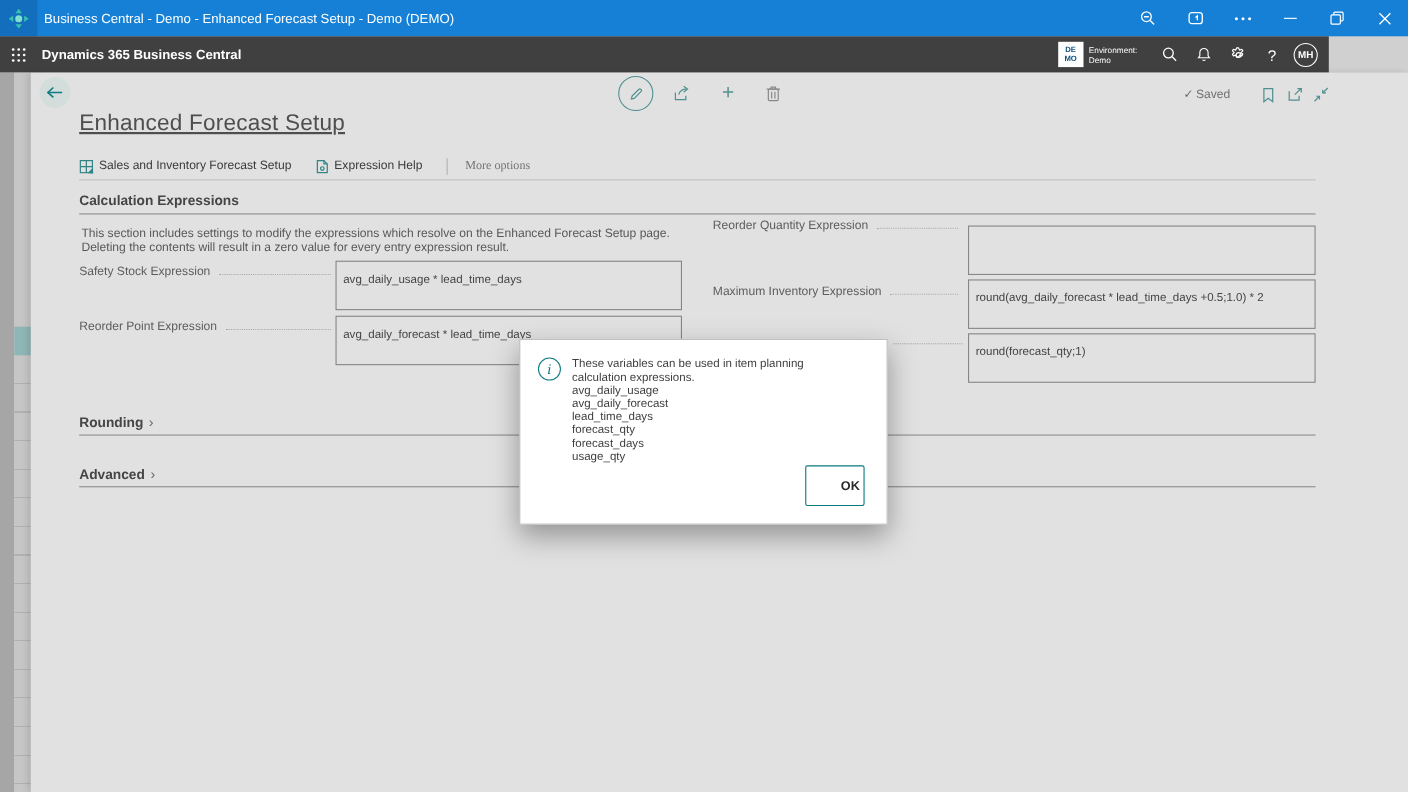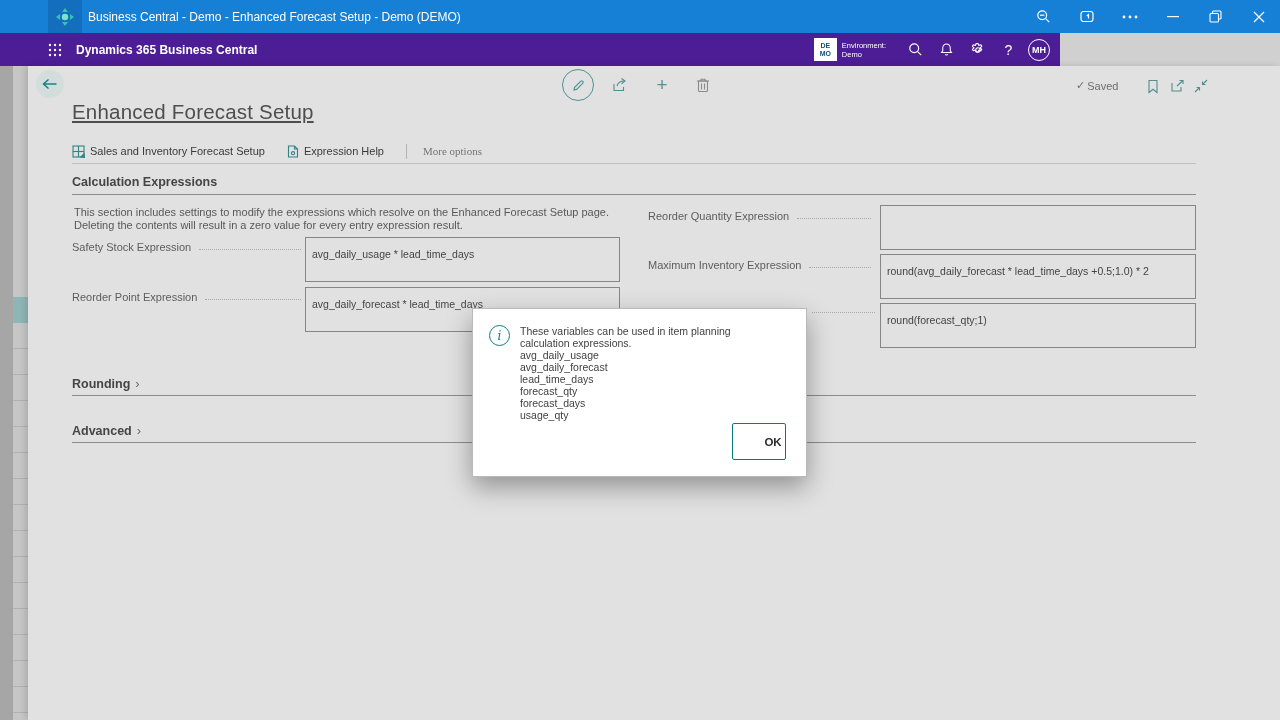--- a/index.html
+++ b/index.html
@@ -1,29 +1,29 @@
 <!DOCTYPE html>
 <html><head>
 <meta charset="utf-8">
 <style>
   * { margin:0; padding:0; box-sizing:border-box; }
   html,body { width:1280px; height:720px; overflow:hidden; }
   body { font-family:"Liberation Sans","DejaVu Sans",sans-serif; }
   #app { position:relative; width:1280px; height:720px; background:#d0d0d0; overflow:hidden; }
 
   
-  .titlebar { position:absolute; left:0; top:0; width:1280px; height:33px; background:#1580d6; display:flex; align-items:center;padding-left:48px; }
+  .titlebar { position:absolute; left:0; top:0; width:1280px; height:33px; background:#1580d6; display:flex; align-items:center; }
   .titlebar .appicon { width:34px; height:33px; display:flex; align-items:center; justify-content:center; background:#136fbe; }
   .titlebar .wtitle { color:#ffffff; font-size:12px; margin-left:6px; white-space:nowrap; }
   .win-controls { position:absolute; right:0; top:0; height:33px; display:flex; }
   .win-btn { width:43px; height:33px; display:flex; align-items:center; justify-content:center; color:#fff; }
   .win-btn svg { display:block; }
 
   
-  .navbar { position:absolute; left:0; top:33px; width:1060px; height:33px; background:#4c1d95; display:flex; align-items:center;padding-left:38px; }
+  .navbar { position:absolute; left:0; top:33px; width:1208px; height:33px; background:#404040; display:flex; align-items:center; }
   .waffle { width:34px; height:33px; display:flex; align-items:center; justify-content:center; }
   .navbar .brand { color:#fff; font-size:12px; font-weight:700; margin-left:4px; white-space:nowrap; }
   .nav-right { position:absolute; right:4px; top:0; height:33px; display:flex; align-items:center; }
   .env-badge { width:23px; height:23px; background:#fff; color:#0d5282; font-size:7px; font-weight:700; display:flex; flex-direction:column; align-items:center; justify-content:center; line-height:8px; }
   .env-text { color:#fff; font-size:7.5px; line-height:9px; margin-left:5px; margin-right:14px; }
   .nav-ic { width:31px; height:33px; display:flex; align-items:center; justify-content:center; color:#fff; }
   .help-q { font-size:14px; color:#fff; }
   .avatar { width:22px; height:22px; border:1px solid #fff; border-radius:50%; color:#fff; font-size:9px; font-weight:700; display:flex; align-items:center; justify-content:center; margin:0 6px 0 4px; }
 
   
@@ -281,21 +281,21 @@
       <span class="leader"></span>
     </div>
     <div class="fld-box" style="left:277px; top:171px">avg_daily_usage * lead_time_days</div>
 
     <div class="fld-label" style="left:44px; top:224px; width:233px">
       <span>Reorder Point Expression</span>
       <span class="leader"></span>
     </div>
     <div class="fld-box" style="left:277px; top:221px">avg_daily_forecast * lead_time_days</div>
 
-    <div class="fld-label" style="left:620px; top:143px; width:227px">
+    <div class="fld-label" style="left:620px; top:132px; width:227px">
       <span>Reorder Quantity Expression</span>
       <span class="leader"></span>
     </div>
     <div class="fld-box" style="left:852px; top:139px; width:316px"></div>
 
     <div class="fld-label" style="left:620px; top:192px; width:227px">
       <span>Maximum Inventory Expression</span>
       <span class="leader"></span>
     </div>
     <div class="fld-box" style="left:852px; top:188px; width:316px">round(avg_daily_forecast * lead_time_days +0.5;1.0) * 2</div>

